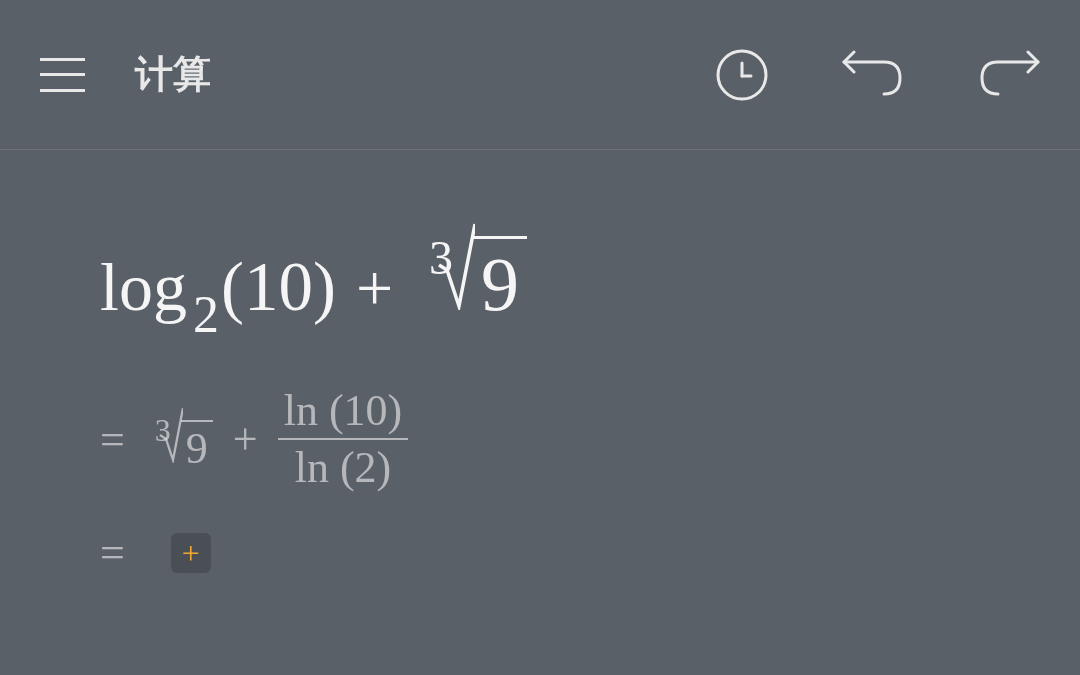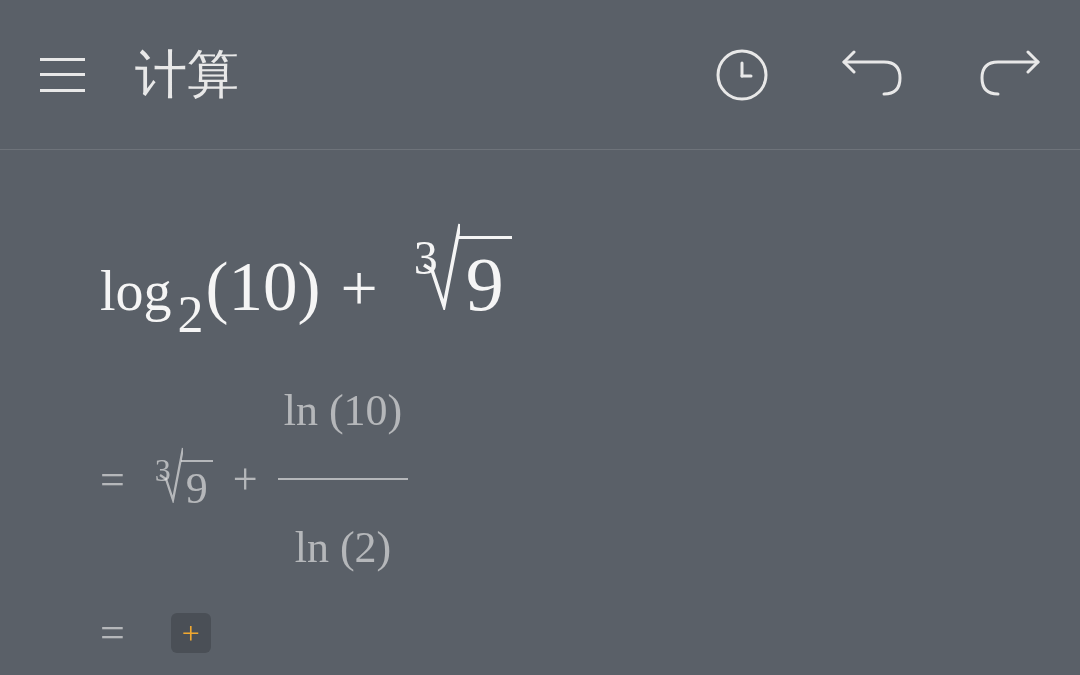--- a/index.html
+++ b/index.html
@@ -33,22 +33,22 @@
       margin-right: 50px;
     }
     .menu-icon span {
       display: block;
       height: 3px;
       background: #e8e8e8;
       width: 100%;
     }
     .title {
       color: #e8e8e8;
-      font-size: 52px;
-      font-weight: 400;
+      font-size: 38px;
+      font-weight: 700;
     }
     .header-right {
       position: absolute;
       right: 38px;
       display: flex;
       align-items: center;
       gap: 70px;
     }
     .icon-btn {
       cursor: pointer;
@@ -66,21 +66,21 @@
       font-family: 'Times New Roman', serif;
       font-size: 76px;
       color: #f5f5f5;
       margin-bottom: 55px;
     }
     .log-part {
       display: inline-flex;
       align-items: baseline;
     }
     .log-text {
-      font-size: 56px;
+      font-size: 68px;
     }
     .subscript {
       font-size: 52px;
       position: relative;
       top: 22px;
       margin-left: 6px;
       margin-right: 2px;
     }
     .paren-group {
       font-size: 69px;
@@ -141,21 +141,20 @@
     }
     .step1-plus {
       margin: 0 20px;
       font-size: 44px;
     }
     .fraction {
       display: inline-flex;
       flex-direction: column;
       align-items: center;
       vertical-align: middle;
-      gap: 40px;
     }
     .frac-top, .frac-bot {
       font-size: 44px;
       padding: 2px 6px;
     }
     .frac-line {
       width: 100%;
       height: 2px;
       background: rgba(230,230,230,0.65);
     }

